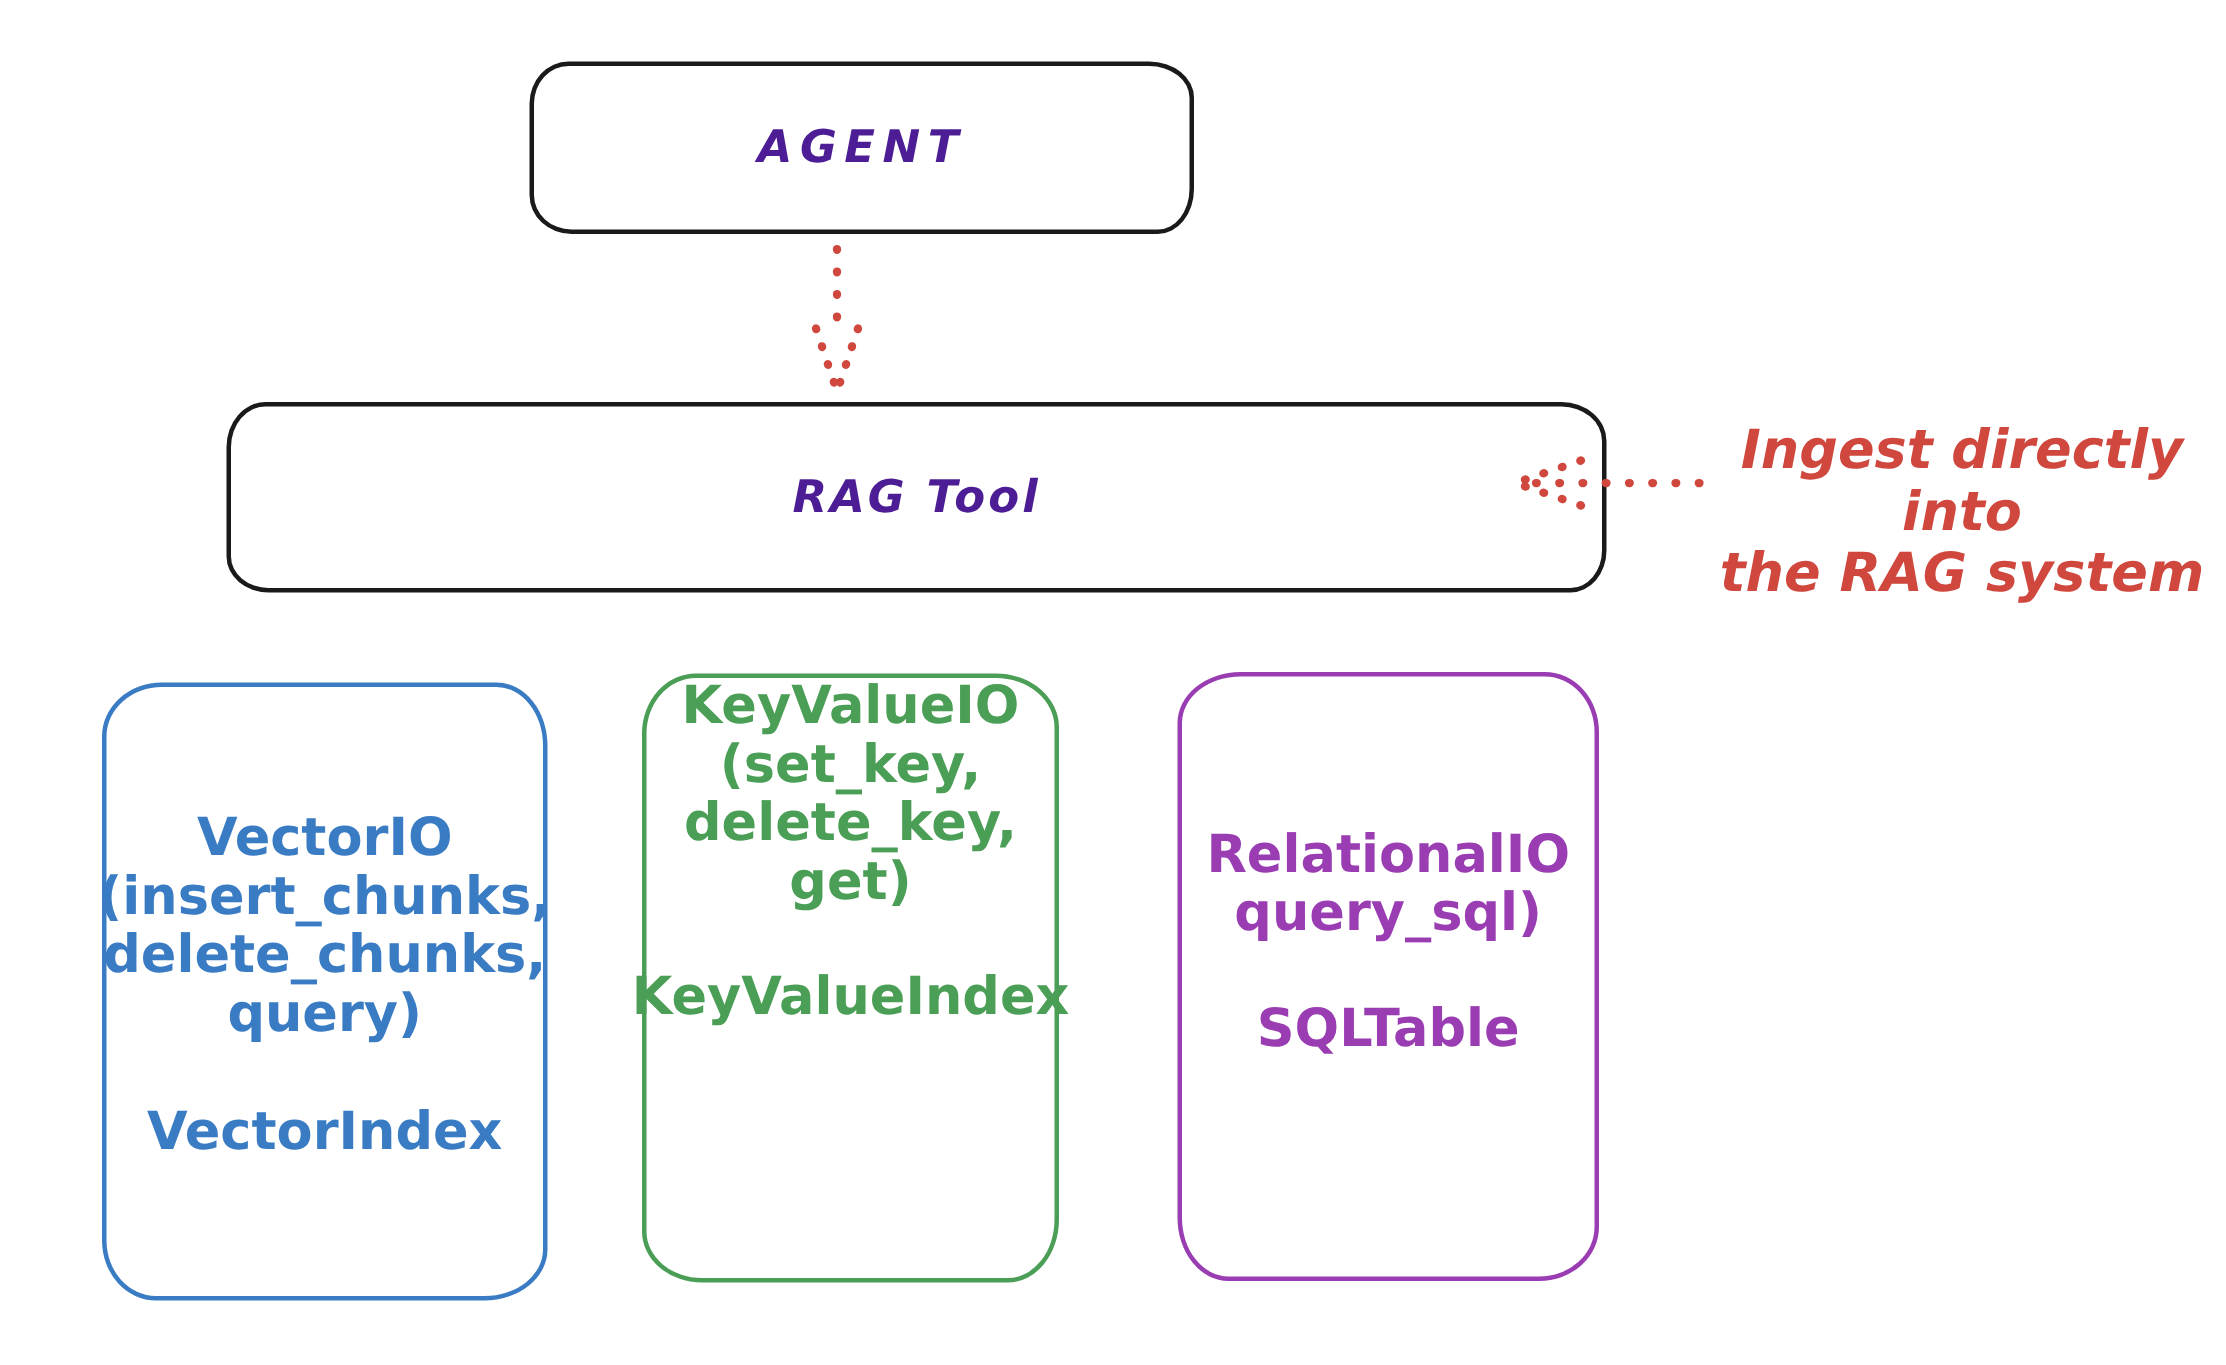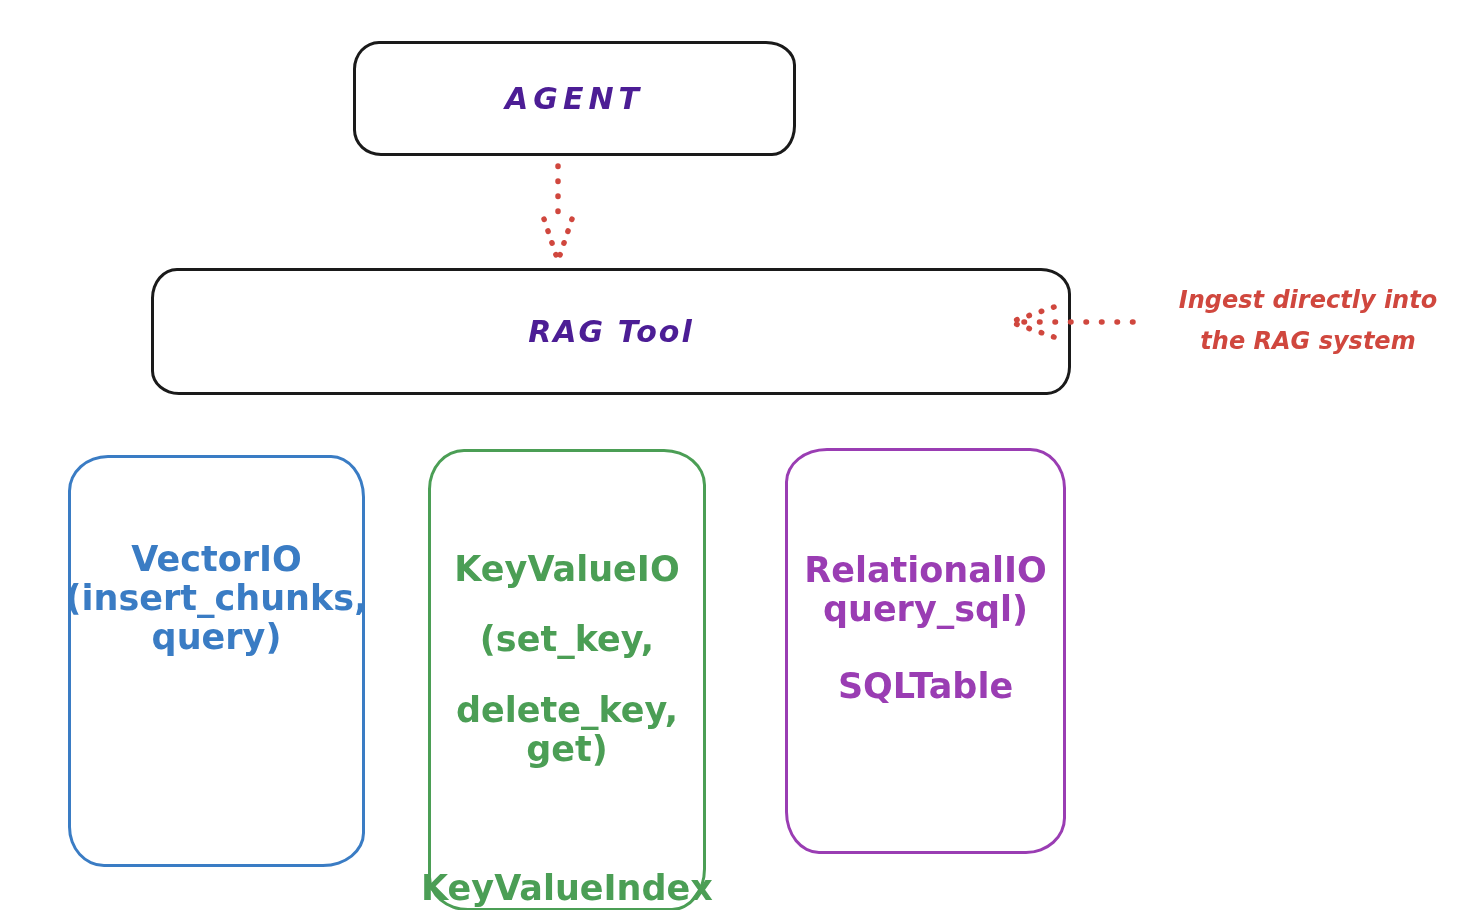--- a/index.html
+++ b/index.html
@@ -63,45 +63,43 @@
   .module-blue {
     left: 68px; top: 455px;
     width: 297px; height: 412px;
     border: 3.5px solid #3a7cc4;
     color: #3a7cc4;
     border-radius: 40px 34px 42px 36px / 36px 42px 34px 40px;
     padding-top: 82px;
   }
   .module-green {
     left: 428px; top: 449px;
-    width: 278px; height: 462px;
+    width: 278px; height: 406px;
     border: 3.5px solid #4b9e55;
     color: #4b9e55;
     border-radius: 36px 42px 34px 40px / 40px 36px 42px 34px;
-    padding-top: 98px;
-    justify-content: space-between;
   }
   .module-purple {
     left: 785px; top: 448px;
     width: 281px; height: 406px;
     border: 3.5px solid #9a3db3;
     color: #9a3db3;
     border-radius: 42px 36px 40px 34px / 34px 40px 36px 42px;
     padding-top: 100px;
   }
   .mod-spacer-blue { height: 40px; }
   .mod-spacer { height: 38px; }
   
   .annotation {
     position: absolute;
     left: 1140px; top: 280px;
     width: 336px;
     text-align: center;
     color: #d0473e;
-    font-size: 24px;
+    font-size: 36px;
     font-weight: 700;
     line-height: 41px;
     font-style: italic;
   }
   
   .arrow-svg { position: absolute; }
   .arrow-vertical { left: 540px; top: 163px; }
   .arrow-horizontal { left: 1008px; top: 300px; }
 </style>
 </head>
@@ -130,22 +128,24 @@
   </svg>
 
   <div class="annotation">
     <div>Ingest directly into</div>
     <div>the RAG system</div>
   </div>
 
   <div class="module module-blue">
     <div>VectorIO</div>
     <div>(insert_chunks,</div>
+    <div>delete_chunks,</div>
     <div>query)</div>
     <div class="mod-spacer-blue"></div>
+    <div>VectorIndex</div>
   </div>
 
   <div class="module module-green">
     <div>KeyValueIO</div>
     <div>(set_key,</div>
     <div>delete_key, get)</div>
     <div class="mod-spacer"></div>
     <div>KeyValueIndex</div>
   </div>
 

